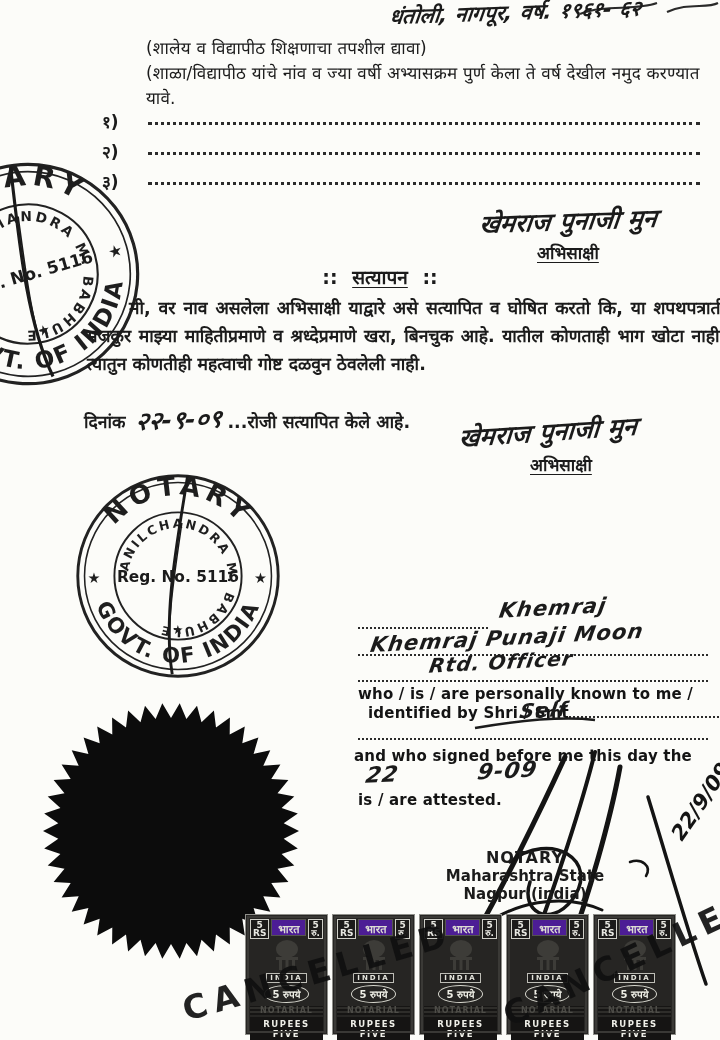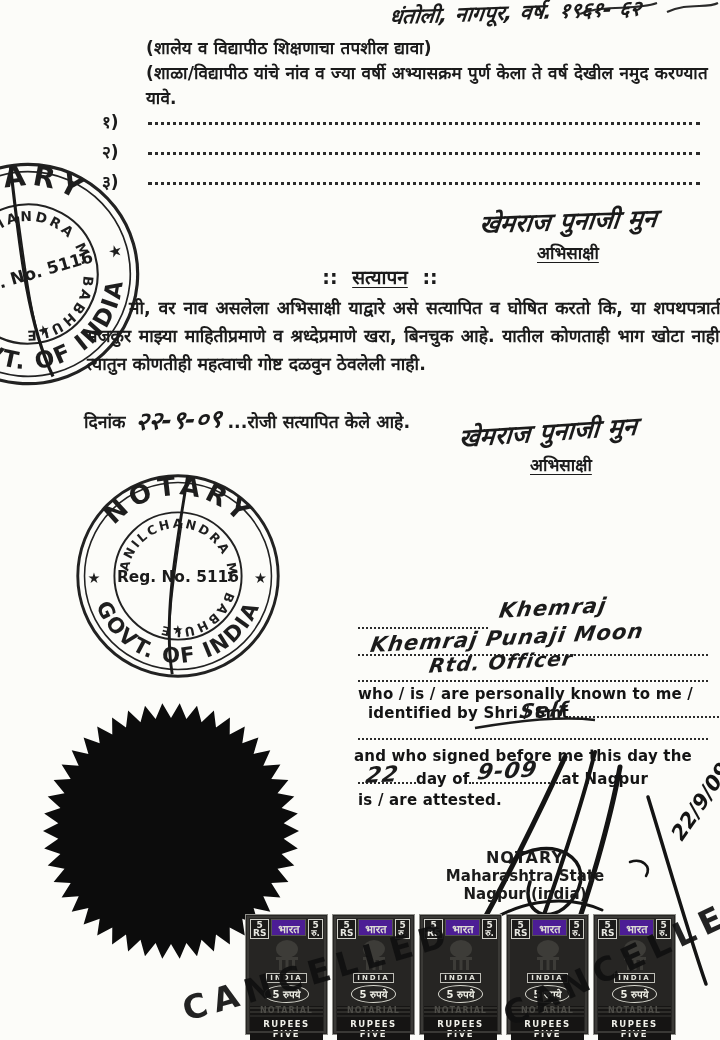--- a/index.html
+++ b/index.html
@@ -6,21 +6,21 @@
   .page{
     position:relative;width:720px;height:1040px;margin:0 auto;overflow:hidden;
     background:#fcfcf9;
     background-image:radial-gradient(#e2e2de 0.6px, transparent 0.8px),
                      radial-gradient(#ececе8 0.5px, transparent 0.7px);
     background-size:41px 37px, 59px 47px;
     color:#1b1b1b;
     font-family:"DejaVu Sans","Liberation Sans",sans-serif;
   }
   .abs{position:absolute;}
-  .printed{font-weight:700;font-size:17px;letter-spacing:.2px;}
+  .printed{font-weight:400;font-size:17px;letter-spacing:.2px;}
   .hand{font-style:italic;font-weight:600;transform:skewX(-8deg) rotate(-2deg);transform-origin:left bottom;white-space:nowrap;}
   .hand-en{font-style:italic;font-weight:600;letter-spacing:1px;white-space:nowrap;transform:skewX(-12deg) rotate(-3deg);}
   .dotline{border-bottom:3px dotted #2b2b2b;height:14px;}
   .u{text-decoration:underline;text-underline-offset:3px;}
   .eng{font-size:15px;font-weight:600;color:#141414;letter-spacing:.2px;white-space:nowrap;}
   .leader{display:inline-block;vertical-align:baseline;border-bottom:2.6px dotted #2b2b2b;height:12px;}
   .row-label{font-weight:700;font-size:17px;}
   
   .stampbar{display:flex;gap:4px;}
   .rstamp{width:83px;height:121px;background:#262523;border:1px solid #8f8f8a;outline:2px solid #3a3936;outline-offset:-4px;
@@ -153,23 +153,20 @@
   </div>
   <div class="abs hand-en" style="left:520px;top:698px;font-size:20px;">Self</div>
 
   <div class="abs dotline" style="left:358px;top:724px;width:350px;border-bottom-width:2.6px;"></div>
   <svg class="abs" style="left:470px;top:714px;" width="130" height="18">
     <path d="M125,6 C90,2 40,8 5,14" stroke="#1c1c1c" stroke-width="2.5" fill="none"></path>
   </svg>
 
   <div class="abs eng" style="left:354px;top:747px;">and who signed before me this day the</div>
 
-  <div class="abs eng" style="left:358px;top:770px;">
-    <span class="leader" style="width:58px;"></span><span>day of</span><span class="leader" style="width:92px;"></span><span>at Nagpur</span>
-  </div>
   <div class="abs hand-en" style="left:366px;top:762px;font-size:22px;">22</div>
   <div class="abs hand-en" style="left:478px;top:758px;font-size:22px;">9-09</div>
 
   <div class="abs eng" style="left:358px;top:791px;">is / are attested.</div>
 
   <svg class="abs" style="left:420px;top:742px;" width="300" height="250">
     <g stroke="#141414" fill="none" stroke-linecap="round">
       <path d="M145,15 C120,70 80,150 58,188" stroke-width="5"></path>
       <path d="M175,10 C160,70 128,165 108,215" stroke-width="4"></path>
       <path d="M200,25 C190,80 168,155 148,210" stroke-width="5"></path>

